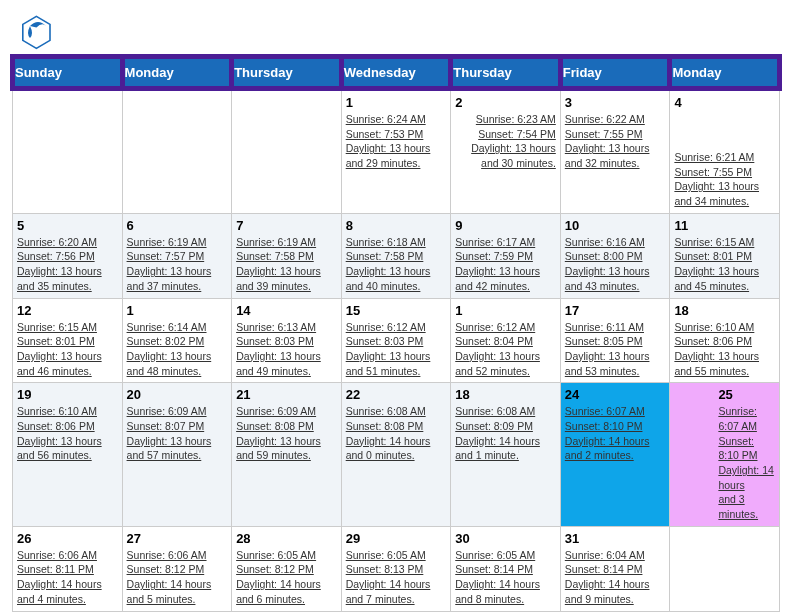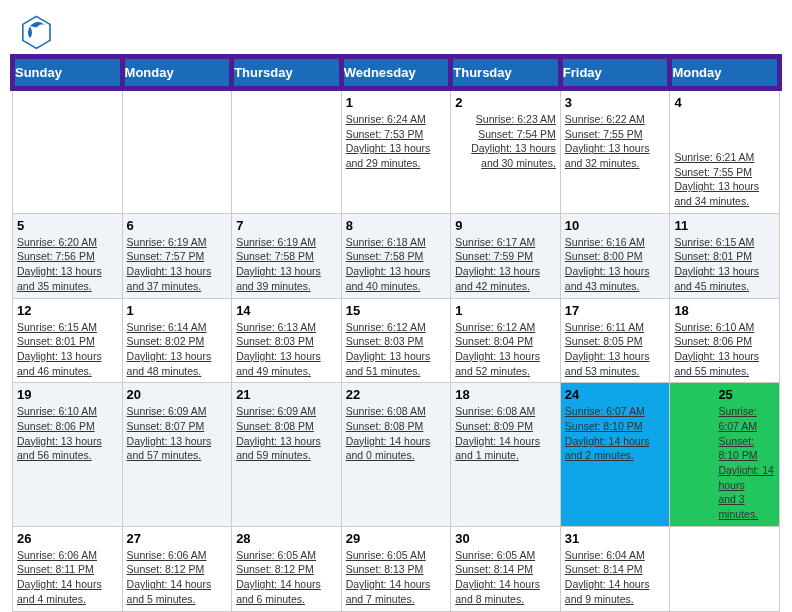--- a/index.html
+++ b/index.html
@@ -301,21 +301,21 @@
 Daylight: 14 hours
 and 1 minute.</div>
         </td>
         <td style="background: #0ea5e9;">
           <div class="day-number">24</div>
           <div class="day-info" style="white-space: pre-line;">Sunrise: 6:07 AM
 Sunset: 8:10 PM
 Daylight: 14 hours
 and 2 minutes.</div>
         </td>
-        <td style="background: #22c55e; padding-left: 48px;">
+        <td style="background: #f0abfc; padding-left: 48px;">
           <div class="day-number">25</div>
           <div class="day-info" style="white-space: pre-line;">Sunrise: 6:07 AM
 Sunset: 8:10 PM
 Daylight: 14 hours
 and 3 minutes.</div>
         </td>
       </tr>
       <tr>
         <td>
           <div class="day-number">26</div>

